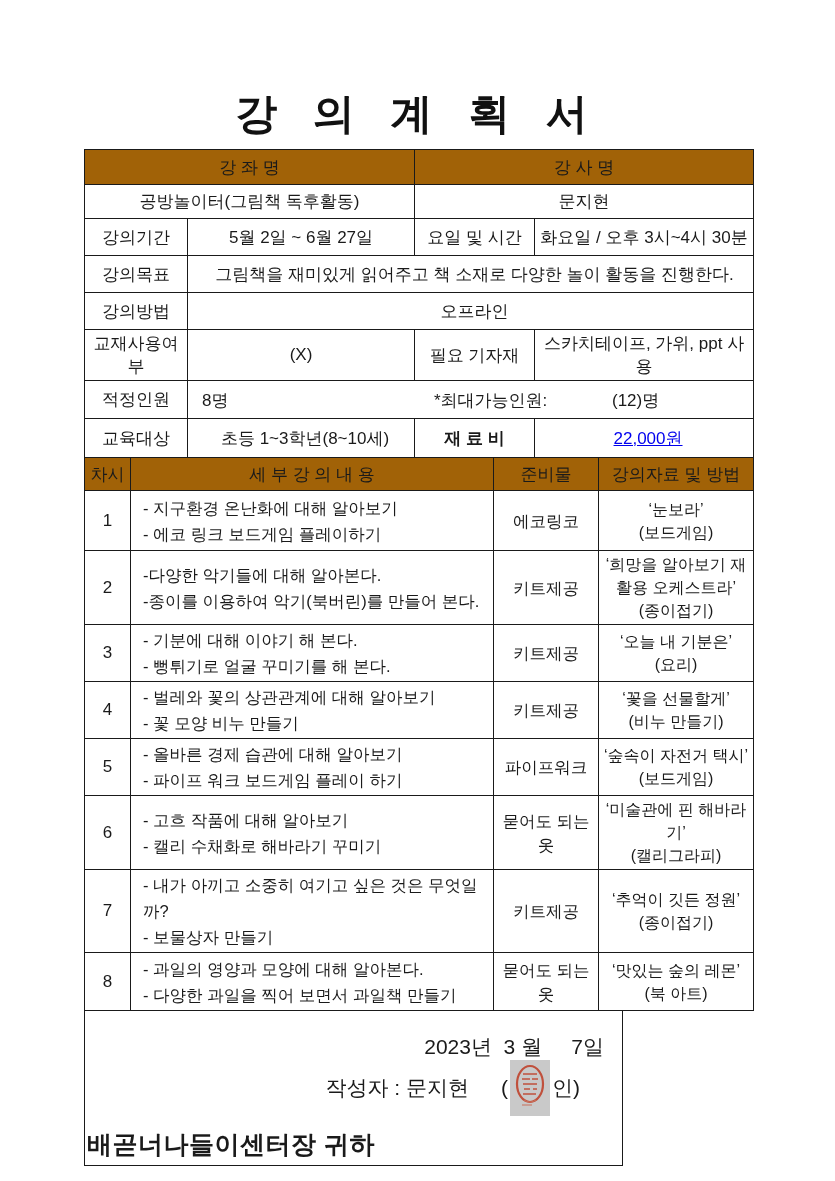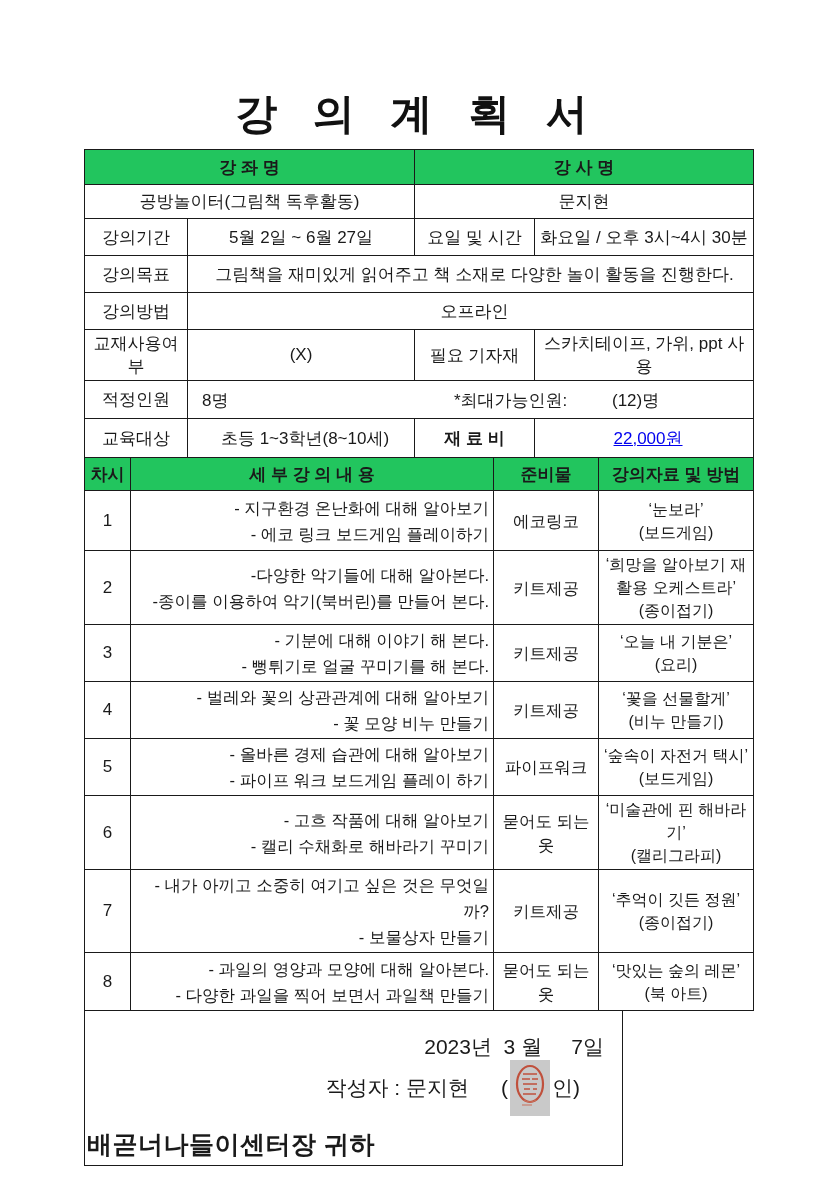--- a/index.html
+++ b/index.html
@@ -32,44 +32,44 @@
   .sched-table { margin-top: -1px; }
   td {
     border: 1px solid #1a1a1a;
     font-size: 17px;
     text-align: center;
     vertical-align: middle;
     padding: 2px 4px;
     overflow: hidden;
   }
   .hdr {
-    background: #22c55e;
-    font-weight: bold;
+    background: #a16207;
+    font-weight: normal;
     white-space: pre;
   }
   .left { text-align: center; padding-left: 12px; }
   .bold { font-weight: bold; white-space: pre; }
   
   .rh35 { height: 35px; } .rh34 { height: 34px; } .rh37 { height: 37px; }
   .rh38 { height: 38px; } .rh39 { height: 39px; }
   .capacity-cell { position: relative; }
   .capacity-cell span { position: absolute; top: 50%; transform: translateY(-50%); white-space: pre; }
   .cap-val   { left: 14px; }
-  .maxcap-lb { left: 266px; }
+  .maxcap-lb { left: 246px; }
   .maxcap-vl { left: 424px; }
   .fee-link {
     color: #0000ee;
     text-decoration: underline;
     cursor: pointer;
   }
   
   .sh33 { height: 33px; }
   .srh60 { height: 60px; } .srh67 { height: 67px; } .srh53 { height: 53px; }
   .srh55 { height: 55px; } .srh56 { height: 56px; } .srh58 { height: 58px; }
-  .content-cell { text-align: right; padding-left: 12px; font-size: 16.5px; }
+  .content-cell { text-align: left; padding-left: 12px; font-size: 16.5px; }
   .content-cell div { line-height: 26px; }
   .prep-cell { font-size: 16.5px; line-height: 24px; padding: 2px 6px; }
   .res-cell { font-size: 16px; line-height: 23px; padding: 2px 5px; }
   
   .bottom-box {
     margin-left: 84px;
     width: 539px;
     height: 155px;
     border: 1px solid #1a1a1a;
     border-top: none;

